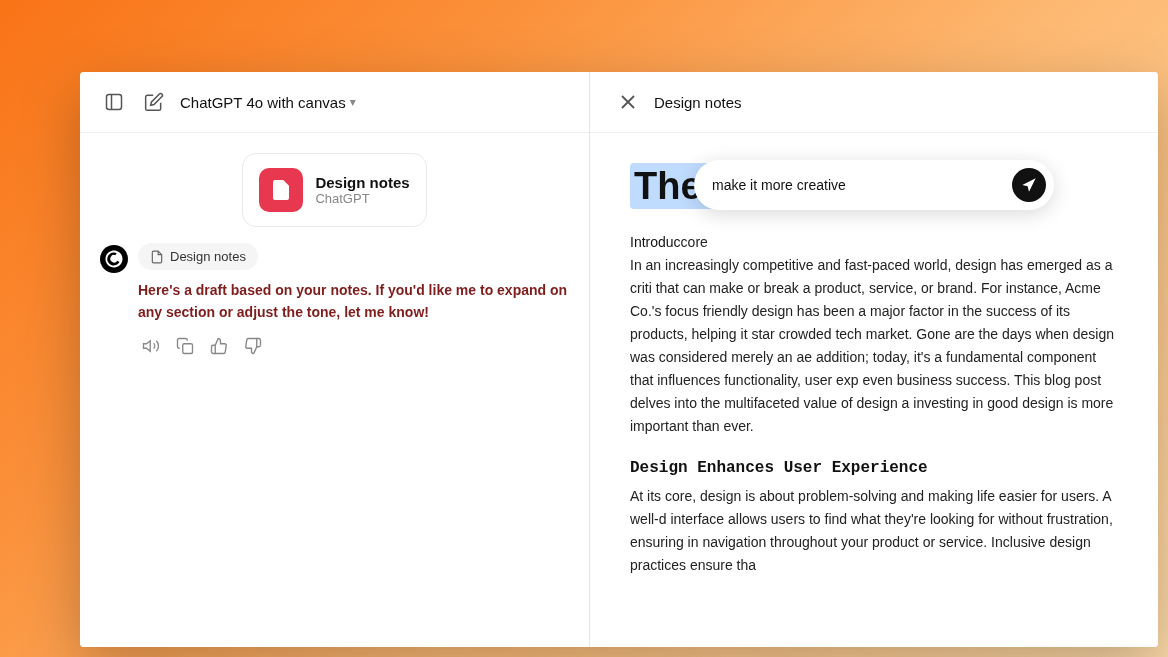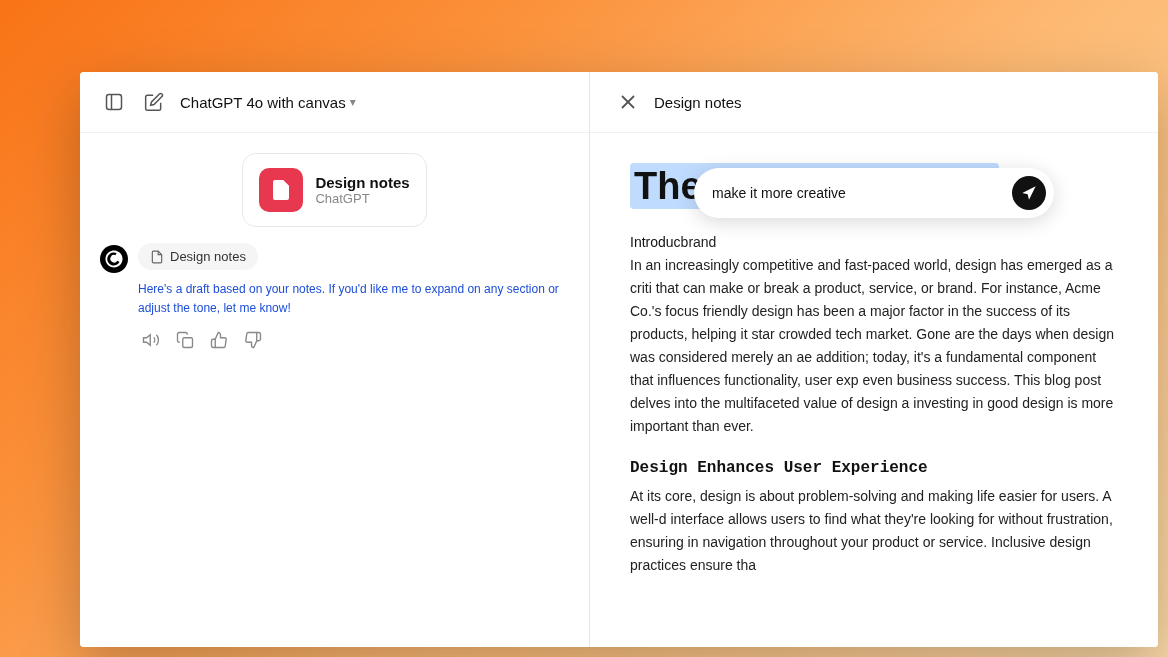--- a/index.html
+++ b/index.html
@@ -184,23 +184,24 @@
       width: fit-content;
     }
 
     .design-notes-pill svg {
       width: 14px;
       height: 14px;
       color: #666;
     }
 
     .ai-text {
-      font-size: 12px;
-      color: #1d4ed8;
+      font-size: 14px;
+      color: #7f1d1d;
       line-height: 1.55;
+      font-weight: bold;
     }
 
     
     .action-buttons {
       display: flex;
       gap: 8px;
       align-items: center;
     }
 
     .action-btn {
@@ -296,21 +297,21 @@
     .intro-label {
       font-size: 14px;
       font-weight: 400;
       color: #111;
       display: inline;
     }
 
     
     .input-bar {
       position: absolute;
-      top: 96px;
+      top: 88px;
       left: 50%;
       transform: translateX(-50%);
       background: #fff;
       border-radius: 30px;
       padding: 8px 8px 8px 18px;
       display: flex;
       align-items: center;
       gap: 8px;
       box-shadow: 0 4px 20px rgba(0,0,0,0.15);
       width: 360px;
@@ -453,21 +454,21 @@
       <span class="right-title">Design notes</span>
     </div>
 
     <div class="doc-content">
 
       <div class="doc-heading">
         <span class="heading-highlight">The Value of Design</span>
       </div>
 
       <p class="doc-section-text">
-        <span class="intro-label">Introduc</span><span>brand</span><br>
+        <span class="intro-label">Introduc</span><span>core</span><br>
         <span>In an increasingly competitive and fast-paced world, design has emerged as a criti that can make or break a product, service, or brand. For instance, Acme Co.'s focus friendly design has been a major factor in the success of its products, helping it star crowded tech market. Gone are the days when design was considered merely an ae addition; today, it's a fundamental component that influences functionality, user exp even business success. This blog post delves into the multifaceted value of design a investing in good design is more important than ever.</span>
       </p>
 
       <p class="doc-section-title">Design Enhances User Experience</p>
       <p class="doc-section-text">At its core, design is about problem-solving and making life easier for users. A well-d interface allows users to find what they're looking for without frustration, ensuring in navigation throughout your product or service. Inclusive design practices ensure tha</p>
 
     </div>
 
     <div class="input-bar">
       <input type="text" placeholder="make it more creative" value="make it more creative" style="">

